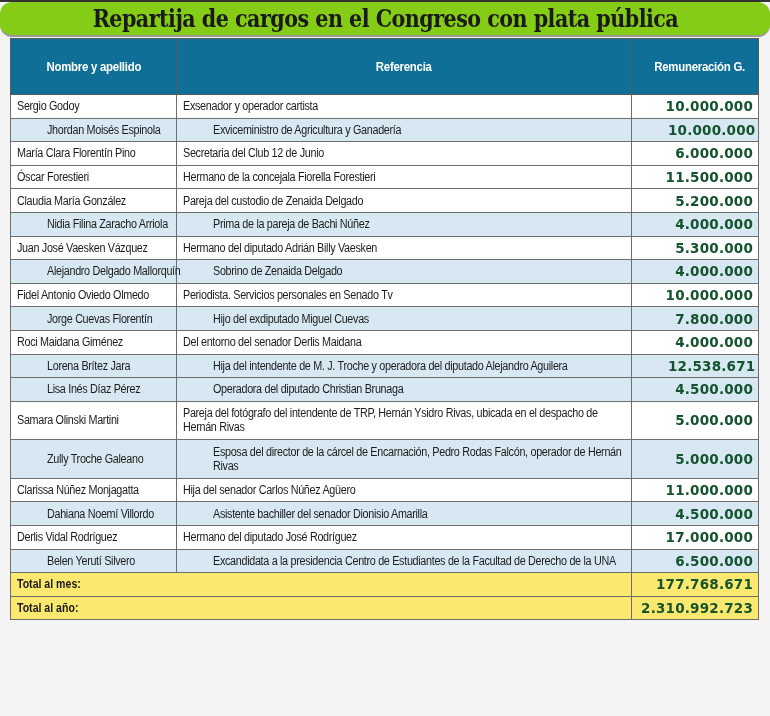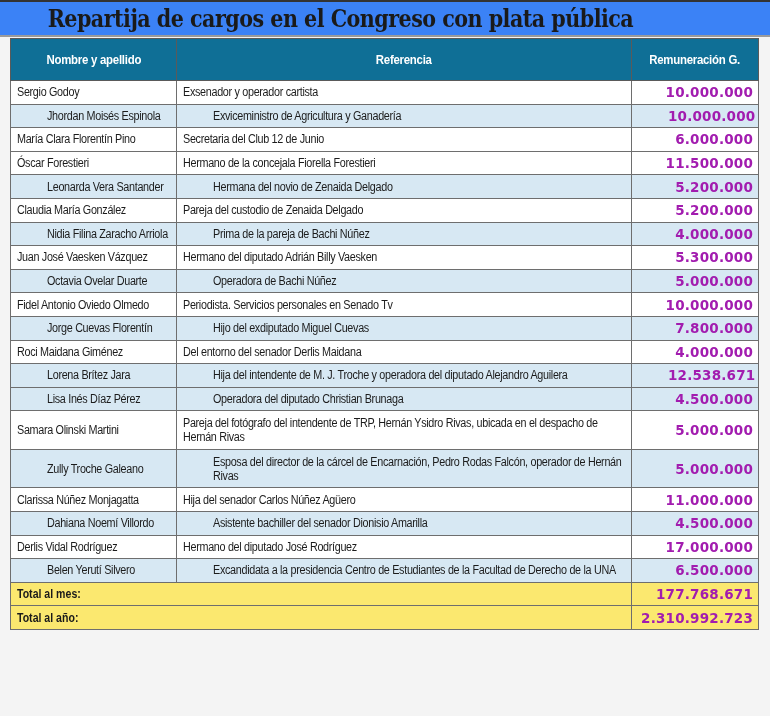--- a/index.html
+++ b/index.html
@@ -5,23 +5,23 @@
   html, body { margin: 0; padding: 0; }
   body {
     width: 770px; height: 716px; overflow: hidden;
     background: #f4f4f4;
     font-family: "Liberation Sans", sans-serif;
     position: relative;
   }
   .topline { position: absolute; left: 0; top: 0; width: 770px; height: 2px; background: #333; }
   .title-bar {
     position: absolute; left: 0; top: 2px; width: 770px; height: 33px;
-    background: #3b82f6;
+    background: #84cc16;
     border-bottom: 2px solid #9a9a9a;
-    display: flex; align-items: center; justify-content: flex-start;
+    display: flex; align-items: center; justify-content: center; border-radius: 12px;
   }
   .title {
     font-family: "DejaVu Serif", serif;
     font-weight: bold;
     font-size: 24px;
     color: #1a1a1a;
     letter-spacing: -0.6px;
     transform: scaleX(0.86);
     white-space: nowrap;
   }
@@ -35,21 +35,21 @@
   col.c1 { width: 166px; }
   col.c2 { width: 455px; }
   col.c3 { width: 127px; }
   th {
     background: #0f6f96;
     color: #ffffff;
     font-family: "Liberation Sans", sans-serif;
     font-weight: bold;
     font-size: 13px;
     height: 23px;
-    padding: 9px;
+    padding: 16px;
     border: 1px solid #5a5a5a;
     text-align: center;
     letter-spacing: -0.3px;
   }
   th span { display: inline-block; transform: scaleX(0.88); white-space: nowrap; }
   td {
     border: 1px solid #6e6e6e;
     height: 22.6px;
     padding: 0 6px;
     font-size: 12px;
@@ -58,21 +58,21 @@
     line-height: 14px;
   }
   td.name, td.ref { font-family: "Liberation Sans", sans-serif; letter-spacing: -0.35px; }
   td.name span, td.ref span.one { display: inline-block; transform: scaleX(0.9); transform-origin: left center; white-space: nowrap; }
   td.ref.multi span { display: block; width: 111%; transform: scaleX(0.9); transform-origin: left top; white-space: normal; }
   td.amt {
     text-align: right;
     font-family: "DejaVu Sans", sans-serif;
     font-weight: bold;
     font-size: 13.5px;
-    color: #a21caf;
+    color: #14532d;
     padding-right: 5px;
     letter-spacing: 0.2px;
   }
   tr.alt td { background: #d7e8f3; padding-left: 36px; }
   tr.tall td { height: 37.5px; margin-top: 40px; }
   tr.total td {
     background: #fbe86f;
     height: 22.6px;
     border-color: #6e6e6e;
   }
@@ -119,44 +119,39 @@
     <tr>
       <td class="name"><span>María Clara Florentín Pino</span></td>
       <td class="ref"><span class="one">Secretaria del Club 12 de Junio</span></td>
       <td class="amt">6.000.000</td>
     </tr>
     <tr>
       <td class="name"><span>Óscar Forestieri</span></td>
       <td class="ref"><span class="one">Hermano de la concejala Fiorella Forestieri</span></td>
       <td class="amt">11.500.000</td>
     </tr>
-    <tr class="alt">
-      <td class="name"><span>Leonarda Vera Santander</span></td>
-      <td class="ref"><span class="one">Hermana del novio de Zenaida Delgado</span></td>
-      <td class="amt">5.200.000</td>
-    </tr>
     <tr>
       <td class="name"><span>Claudia María González</span></td>
       <td class="ref"><span class="one">Pareja del custodio de Zenaida Delgado</span></td>
       <td class="amt">5.200.000</td>
     </tr>
     <tr class="alt">
       <td class="name"><span>Nidia Filina Zaracho Arriola</span></td>
       <td class="ref"><span class="one">Prima de la pareja de Bachi Núñez</span></td>
       <td class="amt">4.000.000</td>
     </tr>
     <tr>
       <td class="name"><span>Juan José Vaesken Vázquez</span></td>
       <td class="ref"><span class="one">Hermano del diputado Adrián Billy Vaesken</span></td>
       <td class="amt">5.300.000</td>
     </tr>
     <tr class="alt">
-      <td class="name"><span>Octavia Ovelar Duarte</span></td>
-      <td class="ref"><span class="one">Operadora de Bachi Núñez</span></td>
-      <td class="amt">5.000.000</td>
+      <td class="name"><span>Alejandro Delgado Mallorquín</span></td>
+      <td class="ref"><span class="one">Sobrino de Zenaida Delgado</span></td>
+      <td class="amt">4.000.000</td>
     </tr>
     <tr>
       <td class="name"><span>Fidel Antonio Oviedo Olmedo</span></td>
       <td class="ref"><span class="one">Periodista. Servicios personales en Senado Tv</span></td>
       <td class="amt">10.000.000</td>
     </tr>
     <tr class="alt">
       <td class="name"><span>Jorge Cuevas Florentín</span></td>
       <td class="ref"><span class="one">Hijo del exdiputado Miguel Cuevas</span></td>
       <td class="amt">7.800.000</td>

